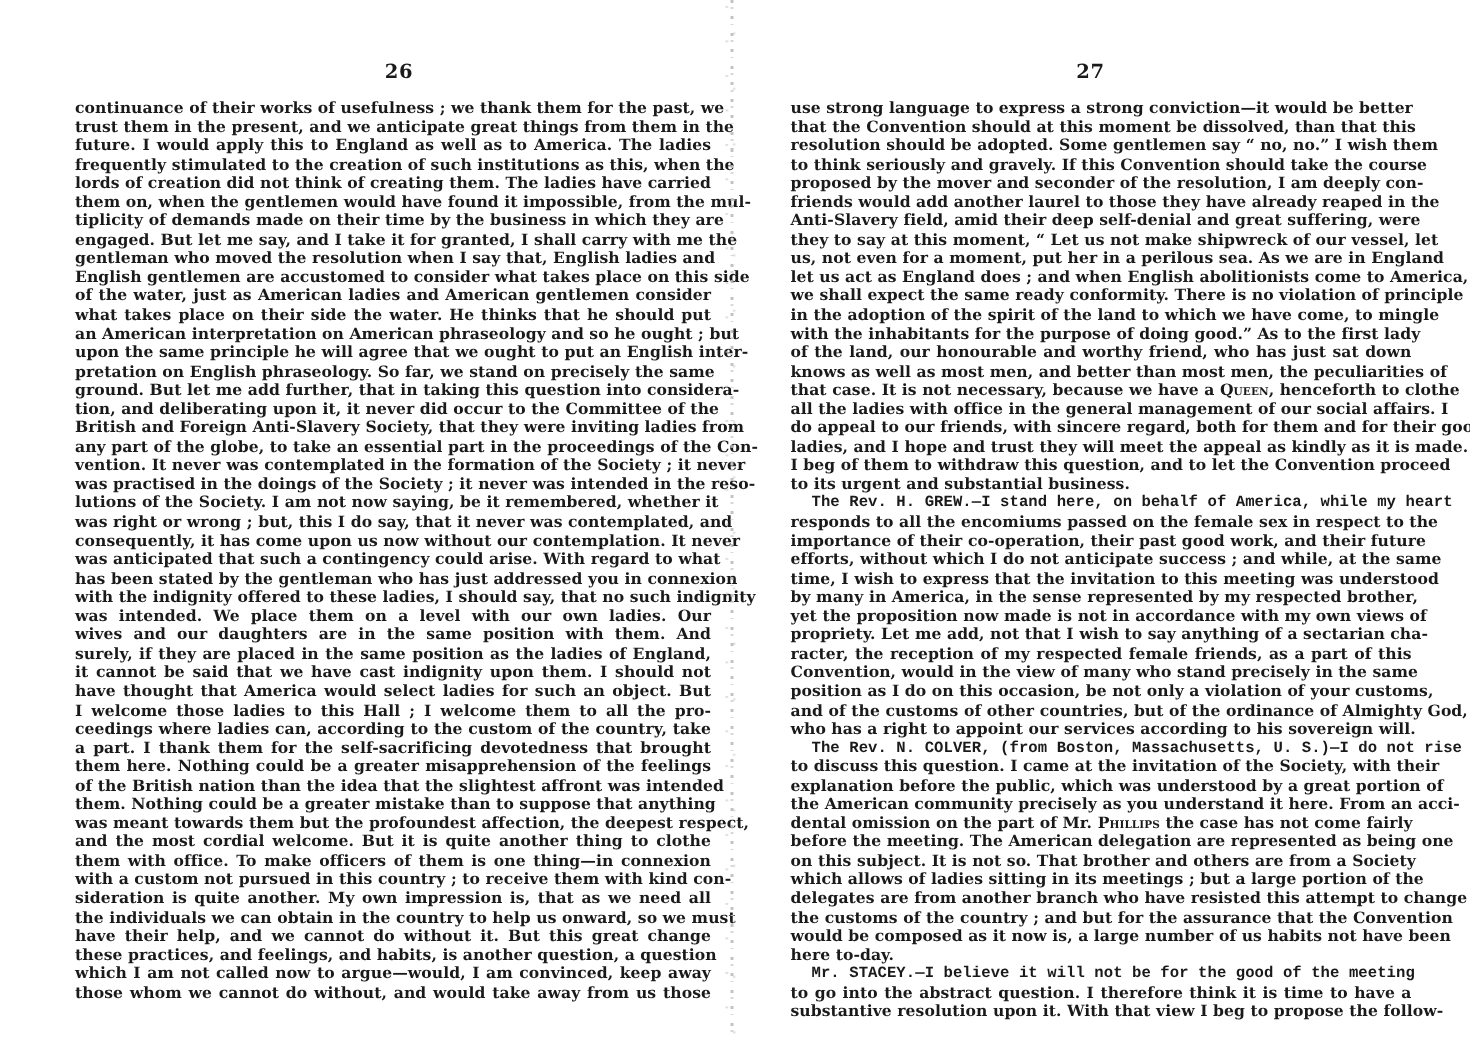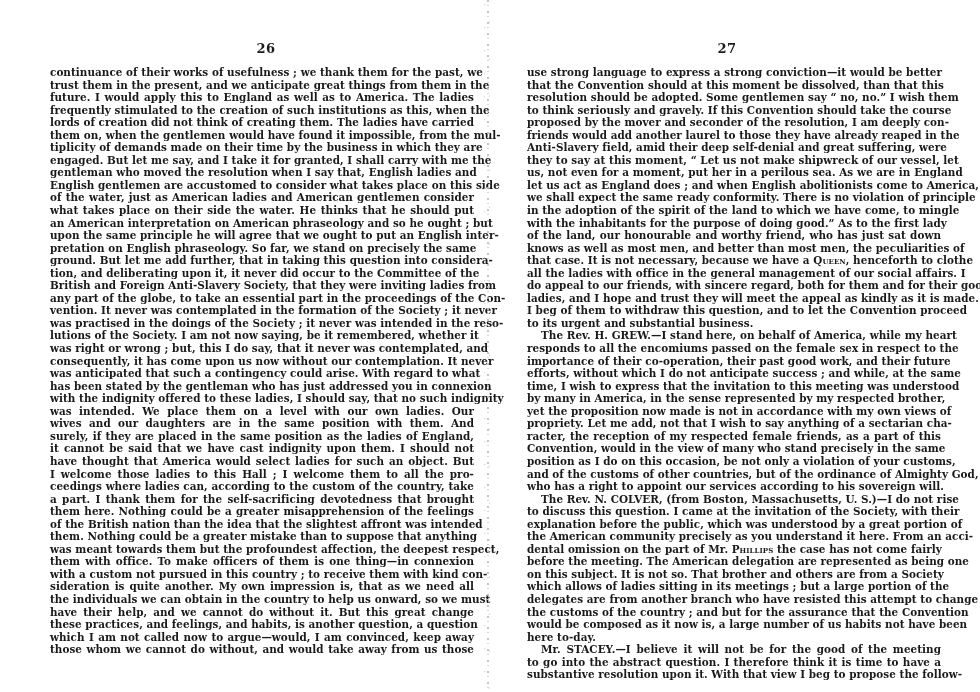--- a/index.html
+++ b/index.html
@@ -55,20 +55,21 @@
       white-space: nowrap;
       text-align: justify;
       text-align-last: justify;
       letter-spacing: 0.05px;
     }
     .line.last {
       text-align-last: left;
     }
     .line.indent {
       padding-left: 14px;
+      font-family: Liberation Mono, monospace;
     }
     .smallcaps {
       font-variant: small-caps;
     }
 
     .gutter {
       position: absolute;
       left: 487px;
       top: 0;
       width: 2px;
@@ -135,20 +136,21 @@
         <span class="line">surely, if they are placed  in  the  same  position  as  the  ladies  of  England,</span>
         <span class="line">it  cannot  be  said  that  we  have  cast  indignity  upon  them.  I  should  not</span>
         <span class="line">have thought that America would select ladies for such an object.  But</span>
         <span class="line">I  welcome  those  ladies  to  this  Hall ;  I  welcome  them  to  all  the  pro-</span>
         <span class="line">ceedings where ladies can, according to the custom of the country, take</span>
         <span class="line">a  part.   I  thank  them  for  the  self-sacrificing  devotedness  that  brought</span>
         <span class="line">them  here.   Nothing  could  be  a  greater  misapprehension  of  the  feelings</span>
         <span class="line">of  the  British  nation  than  the  idea  that  the  slightest  affront  was  intended</span>
         <span class="line">them.  Nothing could be a greater mistake than to suppose that anything</span>
         <span class="line">was meant towards them but the profoundest affection, the deepest respect,</span>
+        <span class="line">and  the  most  cordial  welcome.   But  it  is  quite  another  thing  to  clothe</span>
         <span class="line">them  with  office.   To  make  officers  of  them  is  one  thing—in  connexion</span>
         <span class="line">with a custom not pursued in this country ; to receive them with kind con-</span>
         <span class="line">sideration  is  quite  another.   My own  impression  is,  that  as  we  need  all</span>
         <span class="line">the individuals we can obtain in the country to help us onward, so we must</span>
         <span class="line">have  their  help,  and  we  cannot  do  without  it.   But  this  great  change</span>
         <span class="line">these practices, and feelings, and habits, is another question, a question</span>
         <span class="line">which  I  am  not  called  now  to  argue—would, I  am  convinced,  keep  away</span>
         <span class="line">those  whom  we  cannot  do  without,  and  would  take  away  from  us  those</span>
       </div>
   </div>

